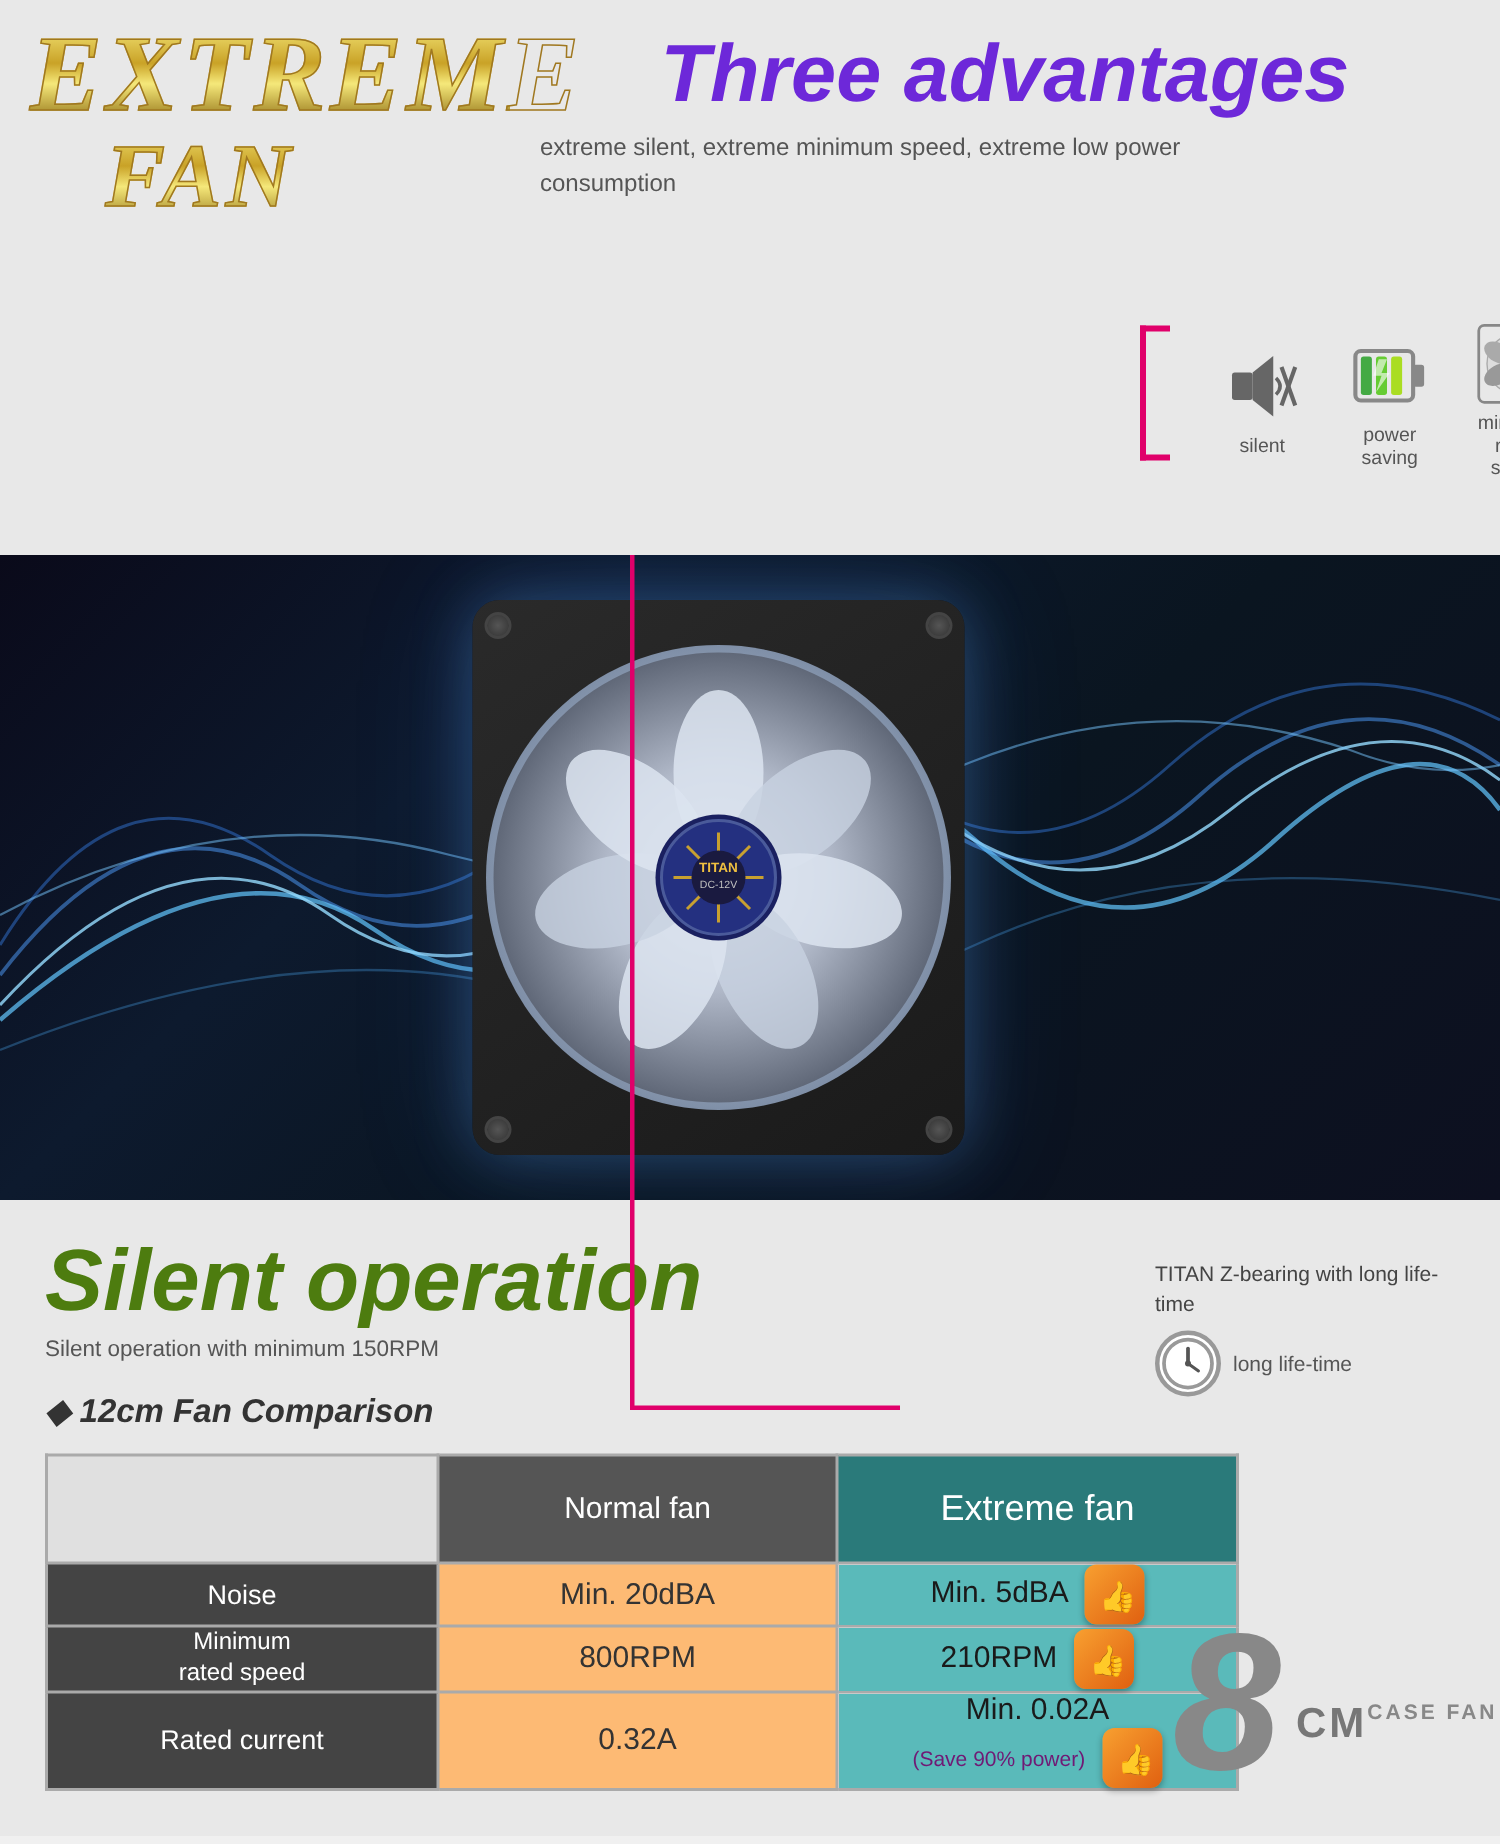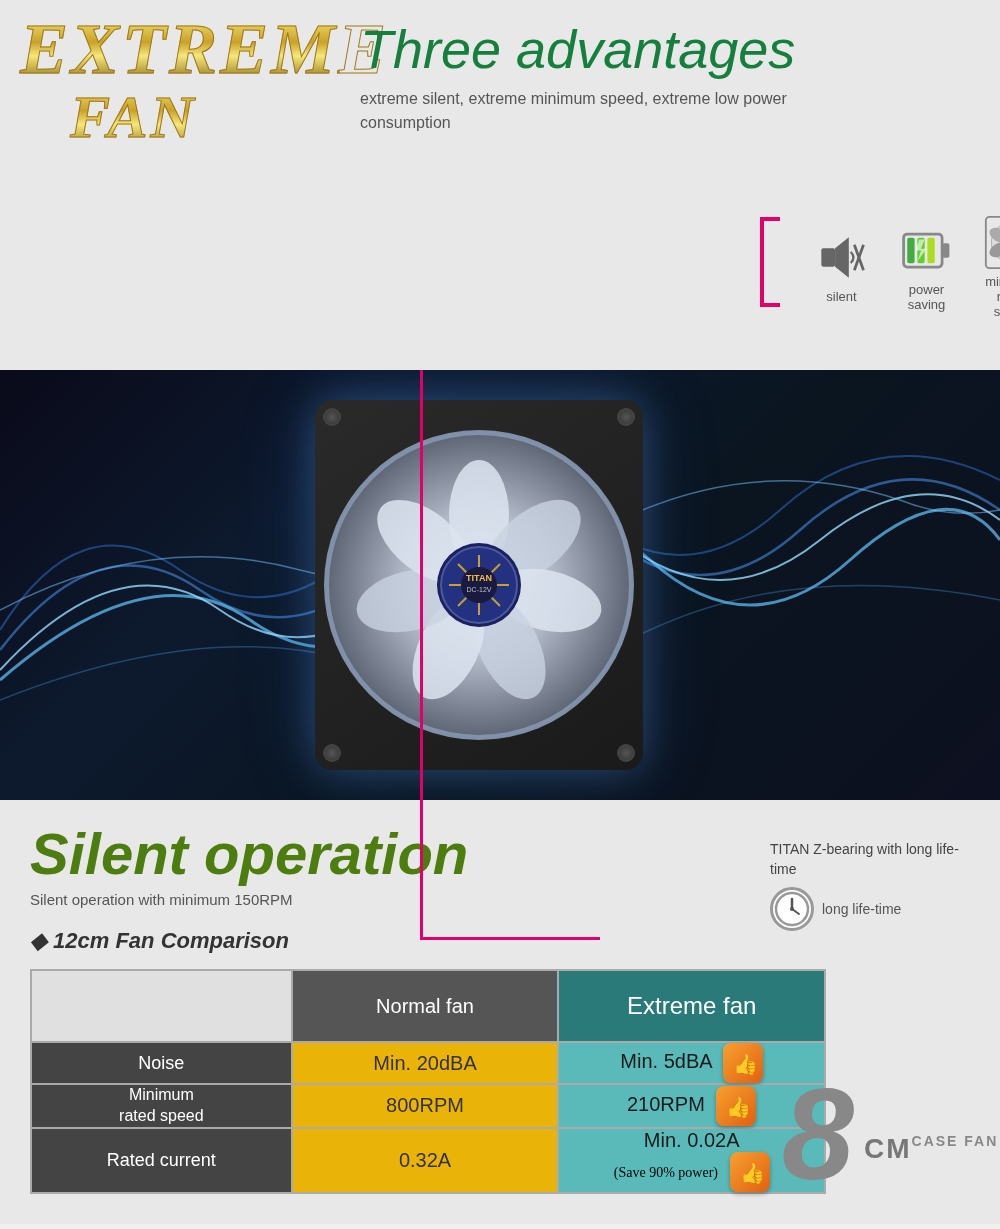--- a/index.html
+++ b/index.html
@@ -58,24 +58,25 @@
 
     .three-advantages {
       position: absolute;
       top: 20px;
       left: 360px;
       right: 20px;
     }
 
     .three-advantages-title {
       font-size: 54px;
-      font-weight: normal;
+      font-weight: bold;
       font-style: italic;
-      color: #15803d;
+      color: #6d28d9;
       line-height: 1.1;
+      text-align: center;
     }
 
     .three-advantages-desc {
       font-size: 16px;
       color: #555;
       margin-top: 8px;
       line-height: 1.5;
       max-width: 500px;
     }
 
@@ -288,21 +289,21 @@
       padding: 15px 10px;
       vertical-align: middle;
     }
 
     .row-label-small {
       font-size: 16px;
       line-height: 1.3;
     }
 
     .cell-normal {
-      background: #eab308;
+      background: #fdba74;
       text-align: center;
       font-size: 20px;
       color: #333;
       padding: 15px 10px;
       vertical-align: middle;
     }
 
     .cell-extreme {
       background: #5ababa;
       text-align: center;
@@ -312,22 +313,21 @@
       vertical-align: middle;
       position: relative;
     }
 
     .cell-extreme-text {
       color: #1a1a1a;
     }
 
     .cell-extreme-sub {
       font-size: 14px;
-      color: #000000;
-      font-family: Liberation Serif, serif;
+      color: #701a75;
     }
 
     .win-badge {
       display: inline-block;
       margin-left: 6px;
       vertical-align: middle;
     }
 
     .win-thumb {
       width: 40px;

